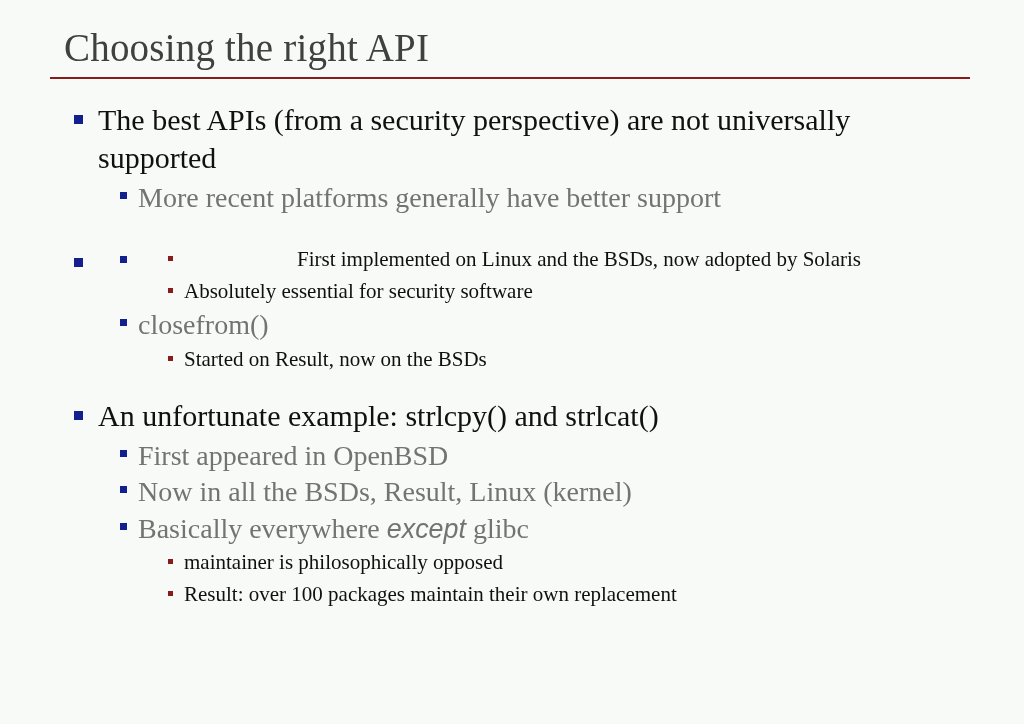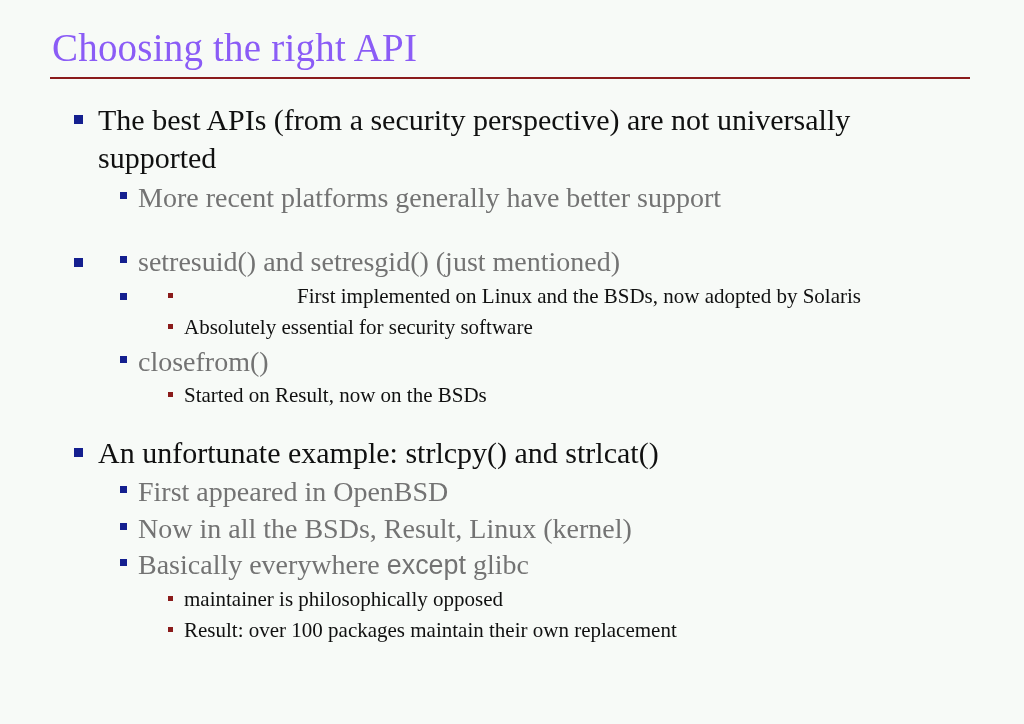--- a/index.html
+++ b/index.html
@@ -19,22 +19,22 @@
     width: 1024px;
     height: 724px;
     box-sizing: border-box;
     padding: 26px 50px 0 50px;
   }
   .slide-title {
     font-size: 39px;
     font-weight: normal;
     line-height: 1.15;
     letter-spacing: 0.2px;
-    margin: 0 0 6px 2px;
-    color: #8b5cf6;
+    margin: 0 0 6px 14px;
+    color: #404040;
   }
   .title-rule {
     height: 2px;
     background: #8a1b1b;
     width: 920px;
     margin: 0 0 22px 0;
   }
   .body {
     margin-left: 20px;
   }
@@ -92,21 +92,21 @@
     left: 98px;
     top: 12px;
     width: 5px;
     height: 5px;
     background: #8a1b1b;
   }
   .l3.wrap {
     max-width: 790px;
     text-align: center;
   }
-  .italic { font-family: "Liberation Sans", sans-serif; font-size: 0.96em; text-align: center; }
+  .italic { font-style: italic; font-family: "Liberation Sans", sans-serif; font-size: 0.96em; text-align: center; }
 </style>
 </head>
 <body>
 
 <div class="slide">
 
   <h1 class="slide-title">Choosing the right API</h1>
   <div class="title-rule"></div>
 
   <div class="body">
@@ -122,24 +122,20 @@
       </div>
     </div>
 
     <div class="spacer-lg"></div>
 
     <div class="blk">
       <div class="l1">
         <span class="bullet"></span>
       </div>
 
-      <div class="l2">
-        <span class="bullet"></span>
-        <span>setresuid() and setresgid() (just mentioned)</span>
-      </div>
 
       <div class="l2">
         <span class="bullet"></span>
       </div>
       <div class="l3 wrap">
         <span class="bullet"></span>
         <span>First implemented on Linux and the BSDs, now adopted by Solaris</span>
       </div>
       <div class="l3">
         <span class="bullet"></span>

